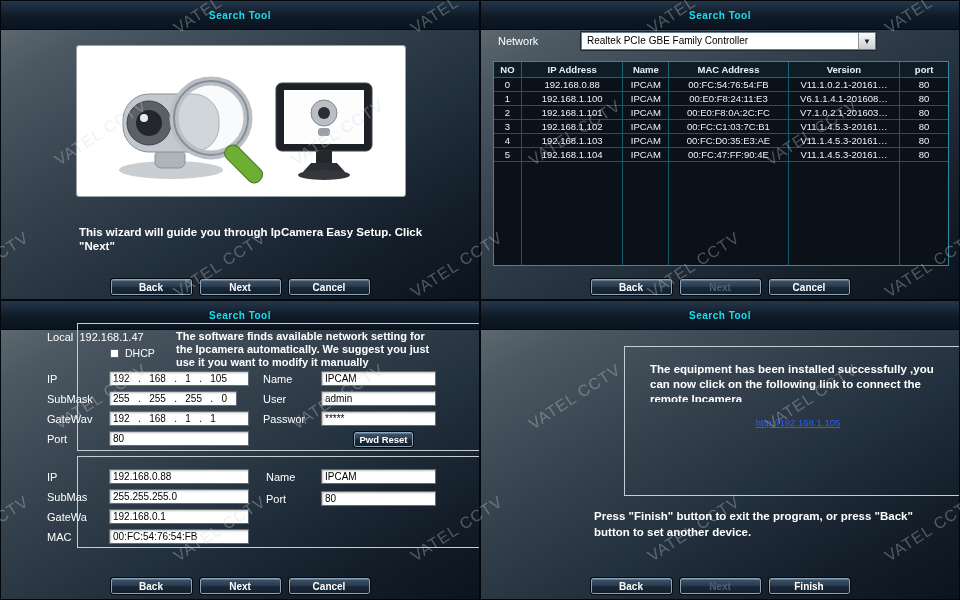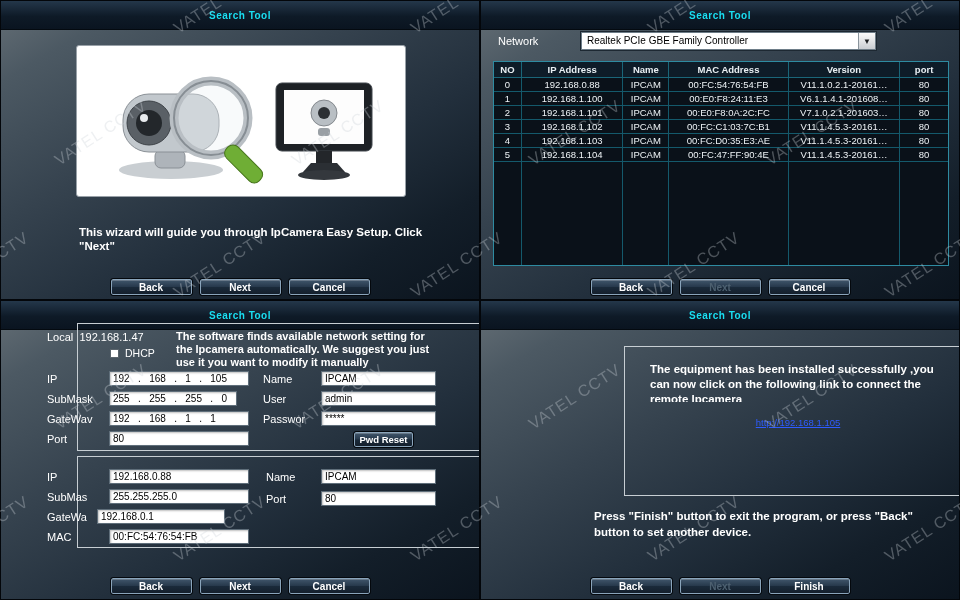--- a/index.html
+++ b/index.html
@@ -220,21 +220,21 @@
 
     <div class="abs gbox" style="left:38px;top:155px;width:410px;height:92px"></div>
 
     <div class="abs wlabel" style="left:46px;top:170px">IP</div>
     <div class="abs wlabel" style="left:46px;top:190px">SubMas</div>
     <div class="abs wlabel" style="left:46px;top:210px">GateWa</div>
     <div class="abs wlabel" style="left:46px;top:230px">MAC</div>
 
     <input class="tinput" style="left: 108px; top: 168px; width: 140px;" value="192.168.0.88">
     <input class="tinput" style="left: 108px; top: 188px; width: 140px;" value="255.255.255.0">
-    <input class="tinput" style="left: 96px; top: 208px; width: 128px;" value="192.168.0.1">
+    <input class="tinput" style="left: 108px; top: 208px; width: 140px;" value="192.168.0.1">
     <input class="tinput" style="left: 108px; top: 228px; width: 140px;" value="00:FC:54:76:54:FB">
 
     <div class="abs wlabel" style="left:265px;top:170px">Name</div>
     <div class="abs wlabel" style="left:265px;top:192px">Port</div>
 
     <input class="tinput" style="left: 320px; top: 168px; width: 115px;" value="IPCAM">
     <input class="tinput" style="left: 320px; top: 190px; width: 115px;" value="80">
 
 
     <div class="btnrow" style="top:277px">

